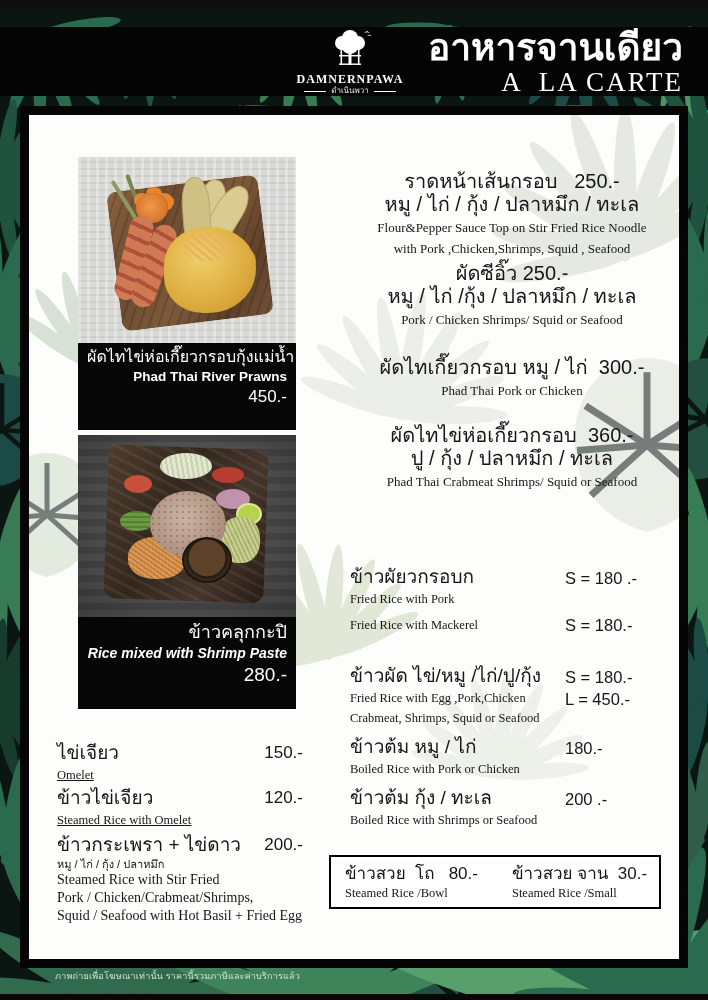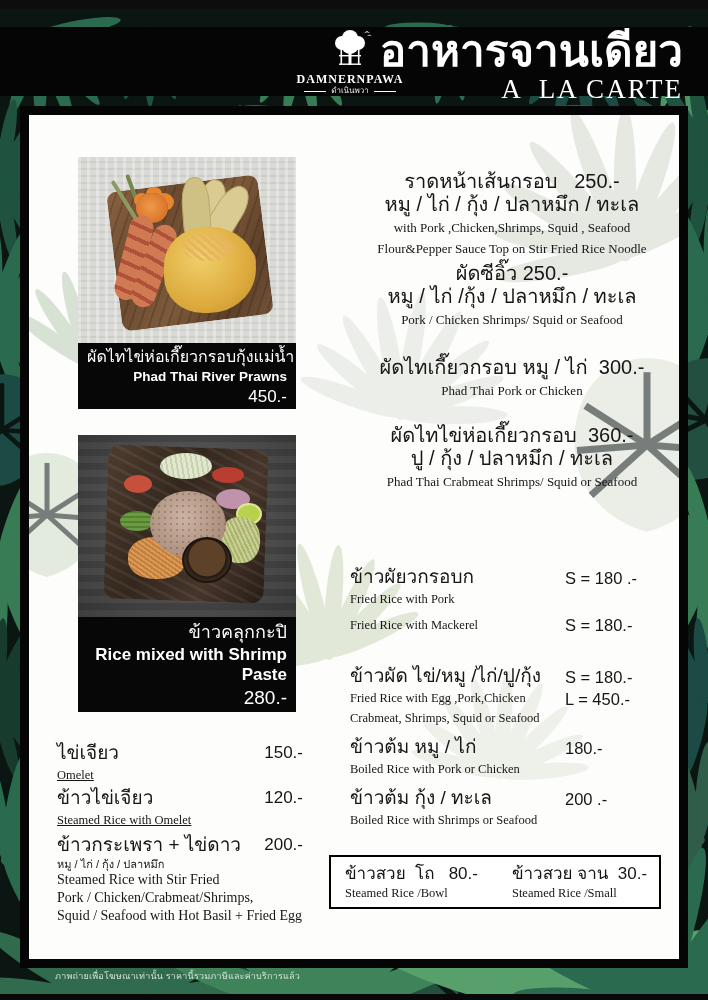--- a/index.html
+++ b/index.html
@@ -9,21 +9,21 @@
   .strip-top{position:absolute;left:0;top:0;width:708px;height:9px;background:#0d0d0d;}
   .strip-bottom{position:absolute;left:0;top:994px;width:708px;height:6px;background:#080808;}
 
   
   .header-band{position:absolute;left:0;top:27px;width:708px;height:69px;background:#050505;color:#fff;}
   .logo{position:absolute;left:293px;top:2px;width:114px;text-align:center;line-height:1;}
   .logo-name{font-family:"Liberation Serif",serif;font-size:12px;font-weight:bold;letter-spacing:1px;margin-top:1px;}
   .logo-thai{display:flex;align-items:center;justify-content:center;gap:5px;font-size:8px;margin-top:2px;color:#f2f2f2;}
   .logo-thai .rule{display:inline-block;width:22px;height:1px;background:#fff;}
   .title-block{position:absolute;right:25px;top:2px;text-align:right;line-height:1;}
-  .title-thai{font-size:44px;font-weight:bold;}
+  .title-thai{font-size:37px;font-weight:bold;}
   .title-en{font-family:"Liberation Serif",serif;font-size:27px;letter-spacing:2px;margin-top:3px;white-space:pre;}
 
   
   .frame{position:absolute;left:20px;top:106px;width:668px;height:862px;background:#050505;}
   .panel{position:absolute;left:9px;top:9px;width:650px;height:844px;background:#fdfdfc;overflow:hidden;}
 
   
   .photo-card{position:absolute;width:218px;background:#070707;}
   .card1{left:49px;top:42px;}
   .card2{left:49px;top:320px;}
@@ -71,26 +71,26 @@
   .g-cabbage{left:82px;top:18px;width:52px;height:26px;background:repeating-linear-gradient(80deg,#e2e8cf 0 3px,#c8d2ae 3px 5px);}
   .g-tomato{left:46px;top:40px;width:28px;height:18px;background:#c7503c;}
   .g-chili{left:134px;top:32px;width:32px;height:16px;background:#b93e30;}
   .g-onion{left:138px;top:54px;width:34px;height:20px;background:#c093ad;}
   .g-lime{left:158px;top:68px;width:22px;height:18px;background:#b9d24e;border:2px solid #dfe89a;}
   .g-beans{left:42px;top:76px;width:34px;height:20px;background:repeating-linear-gradient(0deg,#6a9a42 0 3px,#558030 3px 5px);}
   .g-floss{left:50px;top:102px;width:58px;height:42px;background:repeating-linear-gradient(35deg,#dc9a55 0 2px,#c07f3e 2px 4px);border-radius:45%;}
   .g-mango{left:142px;top:82px;width:40px;height:46px;background:repeating-linear-gradient(65deg,#c9cf92 0 2px,#aab46f 2px 4px);border-radius:45%;}
   .g-bowl{left:104px;top:102px;width:46px;height:42px;background:radial-gradient(circle at 50% 45%,#5d4128 0 55%,#241a12 58%,#3a2b20 70%);border:2px solid #1c140e;}
 
-  .caption{padding:5px 9px 2px;color:#fff;text-align:right;line-height:1.18;}
+  .caption{padding:5px 9px 23px;color:#fff;text-align:right;line-height:1.18;}
   .cap-thai{font-size:16px;white-space:pre;}
   .cap-en{font-size:13.5px;font-weight:bold;margin-top:2px;}
   .cap-price{font-size:17px;margin-top:2px;}
   .card2 .cap-thai{font-size:18px;}
-  .card2 .cap-en{font-size:17px;}
+  .card2 .cap-en{font-size:14px;font-style:italic;}
   .card2 .cap-price{font-size:19px;}
 
   
   .noodle{position:absolute;left:316px;width:334px;text-align:center;line-height:1.16;}
   .n1{top:55px;}.n2{top:147px;}.n3{top:241px;}.n4{top:309px;}
   .n-thai1{font-size:20px;white-space:pre;}
   .n-thai2{font-size:20px;}
   .n-en{font-family:"Liberation Serif",serif;font-size:13px;line-height:1.38;margin-top:3px;}
 
   
@@ -277,22 +277,22 @@
         <div class="caption">
           <div class="cap-thai">ข้าวคลุกกะปิ</div>
           <div class="cap-en">Rice mixed with Shrimp Paste</div>
           <div class="cap-price">280.-</div>
         </div>
       </div>
 
       <div class="noodle n1">
         <div class="n-thai1">ราดหน้าเส้นกรอบ   250.-</div>
         <div class="n-thai2">หมู / ไก่ / กุ้ง / ปลาหมึก / ทะเล</div>
+        <div class="n-en">Flour&amp;Pepper Sauce Top on Stir Fried Rice Noodle</div>
         <div class="n-en">with Pork ,Chicken,Shrimps, Squid , Seafood</div>
-        <div class="n-en">Flour&amp;Pepper Sauce Top on Stir Fried Rice Noodle</div>
       </div>
       <div class="noodle n2">
         <div class="n-thai1">ผัดซีอิ๊ว 250.-</div>
         <div class="n-thai2">หมู / ไก่ /กุ้ง / ปลาหมึก / ทะเล</div>
         <div class="n-en">Pork / Chicken Shrimps/ Squid or Seafood</div>
       </div>
       <div class="noodle n3">
         <div class="n-thai1">ผัดไทเกี๊ยวกรอบ หมู / ไก่  300.-</div>
         <div class="n-en">Phad Thai Pork or Chicken</div>
       </div>

